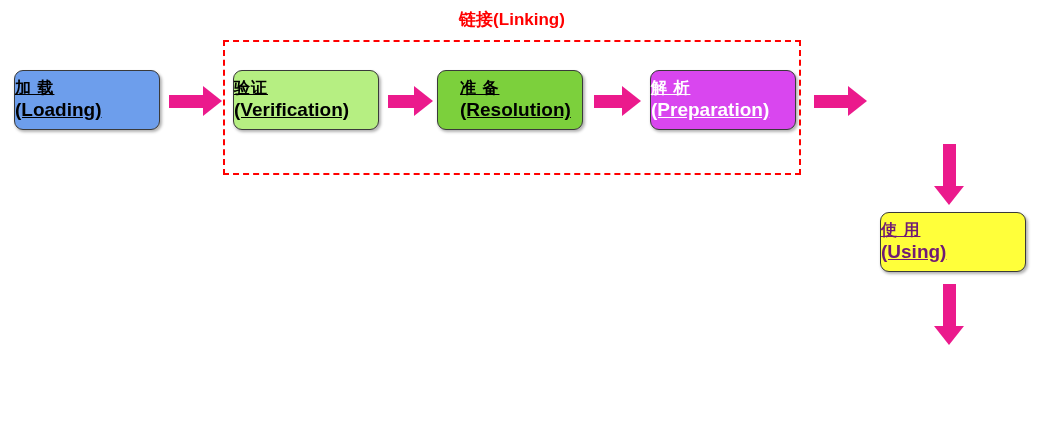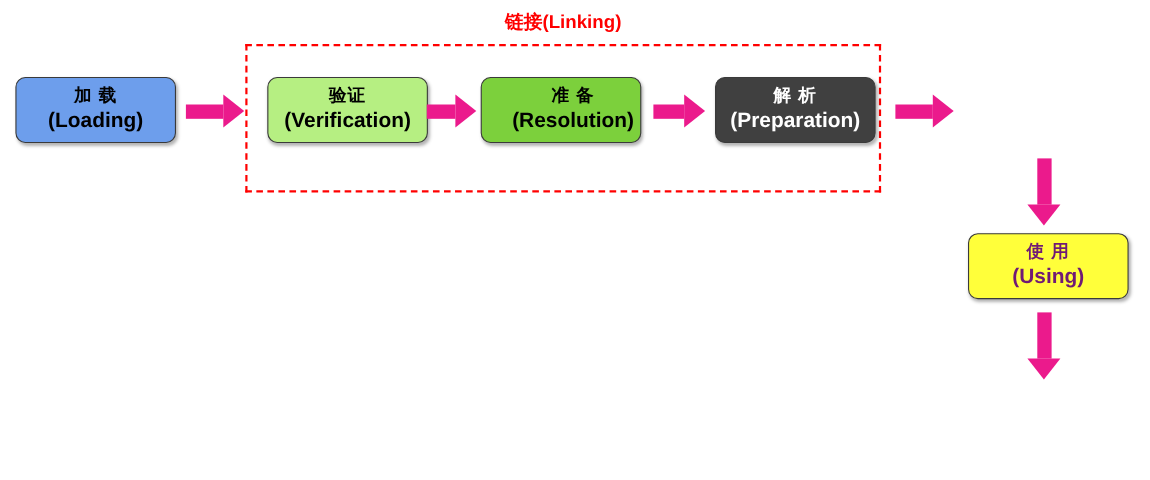--- a/index.html
+++ b/index.html
@@ -9,24 +9,25 @@
     background:#ffffff;
     font-family:"Liberation Sans", sans-serif;
     overflow:hidden;
   }
   .node{
     position:absolute;
     width:146px;height:60px;
     border:1.5px solid #3a3a3a;
     border-radius:9px;
     display:flex;flex-direction:column;
-    align-items:center;justify-content:center;
+    justify-content:center;
     box-shadow:1.5px 2px 3px rgba(0,0,0,0.3);
     box-sizing:border-box;
     line-height:1.25;
+    text-decoration:underline;
   }
   .node .zh{font-size:16px;font-weight:bold;letter-spacing:1px;}
   .node .en{font-size:19px;font-weight:bold;}
   .group-box{
     position:absolute;
     left:223px;top:40px;width:578px;height:135px;
     border:2px dashed #ff0000;
     box-sizing:border-box;
   }
   .group-label{
@@ -61,31 +62,31 @@
 <div class="canvas">
 
   <div class="group-label" style="color: rgb(255, 0, 0);">链接(Linking)</div>
   <div class="group-box" style="border-color: rgb(255, 0, 0);"></div>
 
   <div class="node" style="left: 14px; top: 70px; background: rgb(109, 158, 236); color: rgb(0, 0, 0);">
     <div class="zh">加 载</div>
     <div class="en">(Loading)</div>
   </div>
 
-  <div class="node" style="left: 233px; top: 70px; background: rgb(182, 239, 130); color: rgb(0, 0, 0); margin-left: 10px;">
+  <div class="node" style="left: 233px; top: 70px; background: rgb(182, 239, 130); color: rgb(0, 0, 0);">
     <div class="zh">验证</div>
     <div class="en">(Verification)</div>
   </div>
 
   <div class="node" style="left: 437px; top: 70px; background: rgb(124, 208, 60); color: rgb(0, 0, 0); padding-left: 22px;">
     <div class="zh">准 备</div>
     <div class="en">(Resolution)</div>
   </div>
 
-  <div class="node" style="left: 650px; top: 70px; background: #404040; color: rgb(255, 255, 255);">
+  <div class="node" style="left: 650px; top: 70px; background: #d946ef; color: rgb(255, 255, 255);">
     <div class="zh">解 析</div>
     <div class="en">(Preparation)</div>
   </div>
 
 
   <div class="node" style="left: 880px; top: 212px; background: rgb(255, 255, 58); color: #701a75;">
     <div class="zh">使 用</div>
     <div class="en">(Using)</div>
   </div>
 

